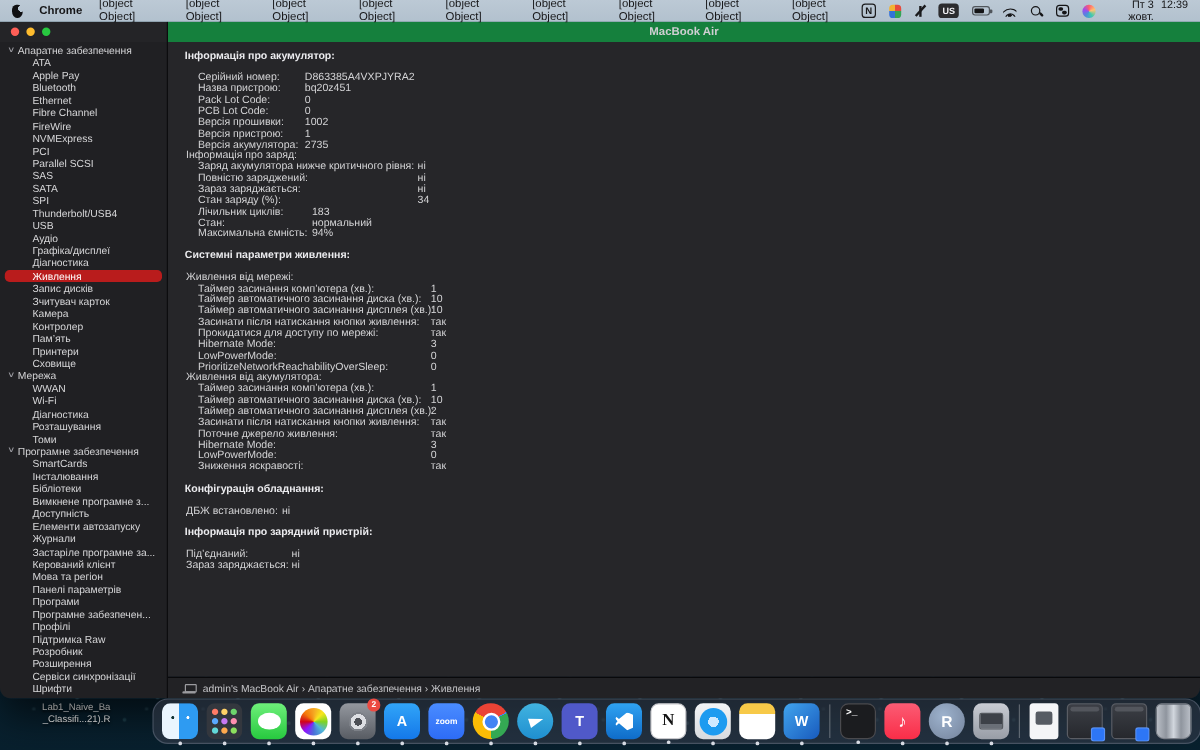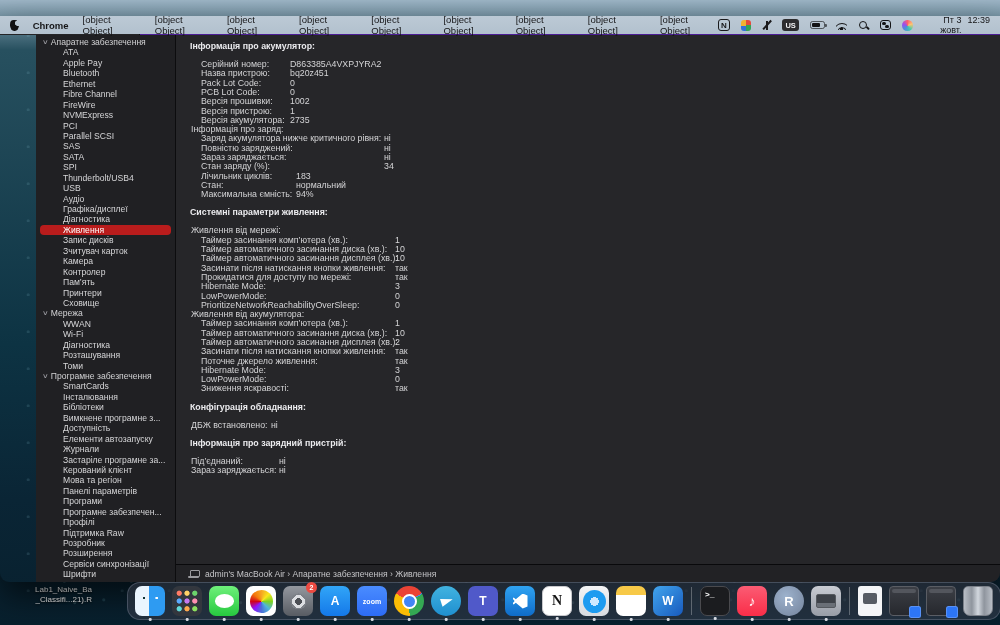--- a/index.html
+++ b/index.html
@@ -10,21 +10,21 @@
       radial-gradient(circle at 82% 95%, rgba(120,200,210,.18) 0 1px, transparent 2px),
       radial-gradient(circle at 90% 88%, rgba(160,220,230,.22) 0 1px, transparent 2px),
       radial-gradient(circle at 70% 92%, rgba(140,210,220,.15) 0 1px, transparent 2px),
       radial-gradient(circle at 96% 97%, rgba(160,220,230,.2) 0 1px, transparent 2px),
       radial-gradient(circle at 60% 97%, rgba(150,210,225,.14) 0 1px, transparent 2px),
       linear-gradient(180deg,#9db5c6 0,#27505f 8%,#0d3343 55%,#0a2535 80%,#08202e 100%);
     background-size:57px 43px,83px 61px,101px 71px,67px 53px,47px 37px,100% 100%;
   }
 
   
-  .menubar { position:absolute; top:16px; left:0; width:1000px; height:18px;
+  .menubar { position:absolute; top:0; left:0; width:1000px; height:18px;
     background:linear-gradient(180deg,#bcc9d5,#b2c1ce); display:flex; align-items:center;
     padding:0 10px; color:#161618; font-size:9.5px; z-index:30; }
   .mb-left { display:flex; align-items:center; gap:14px; }
   .apple { width:9px; height:11px; background:radial-gradient(circle at 86% 28%, transparent 2.6px, #101012 2.9px); border-radius:42% 46% 48% 48%/40% 40% 52% 52%; }
   .mb-app { font-weight:700; }
   .mitem { cursor:default; }
   .mb-right { margin-left:auto; display:flex; align-items:center; gap:11px; font-size:9px; }
   .nbadge { border:1.2px solid #1a1a1c; border-radius:3px; width:12px; height:12px; display:flex; align-items:center; justify-content:center; font-weight:700; font-size:8px; }
   .officeicon { width:11px; height:11px; border-radius:3px;
     background:conic-gradient(#e64a3c 0 25%, #35a455 25% 50%, #3472d8 50% 75%, #f2b332 75% 100%); }
@@ -50,23 +50,23 @@
   .clock { display:flex; gap:6px;text-align:right; }
 
   
   .window { position:absolute; top:18px; left:0; width:1000px; height:564px;
     border-radius:0 0 9px 9px; overflow:hidden; box-shadow:0 14px 34px rgba(0,0,0,.65); z-index:10;
     display:flex; flex-direction:column; }
   .titlebar { height:17px; display:flex; flex:0 0 17px; }
   .tl-left { width:140px; background:#242427; display:flex; align-items:center; gap:6px; padding-left:9px; border-right:1px solid #0c0c0e; }
   .light { width:7px; height:7px; border-radius:50%; }
   .light.red { background:#ff5f57; } .light.yellow { background:#febc2e; } .light.green { background:#28c840; }
-  .tl-rest { flex:1; background:#4c1d95; display:flex; align-items:center; justify-content:center;
+  .tl-rest { flex:1; background:#15803d; display:flex; align-items:center; justify-content:center;
     color:#cfcfd2; font-size:9.5px; font-weight:700; }
-  .mainrow { flex:1; display:flex; min-height:0;margin-left:36px; }
+  .mainrow { flex:1; display:flex; min-height:0; }
   .sidebar { width:140px; flex:0 0 140px; background:#202023; border-right:1px solid #0c0c0e;
     padding-top:2px; font-size:8.6px; color:#d6d6d8; overflow:hidden; }
   .sitem { height:10.45px; line-height:10.45px; display:flex; align-items:center; white-space:nowrap; cursor:default; }
   .sitem.g { padding-left:7px; color:#d2d2d4; }
   .sitem.i { padding-left:27px; }
   .sitem.sel { background:#b91c1c; border-radius:4px; margin:0 4px; padding-left:23px; color:#fff; }
   .chev { font-size:6.5px; color:#9a9aa0; margin-right:3px; transform:scaleX(1.4); }
   .chev:empty { display:none; }
   .rightcol { flex:1; display:flex; flex-direction:column; min-width:0; }
   .contentpane { flex:1; background:#262629; padding:7px 0 0 14px; font-size:8.8px; line-height:9.3px;

